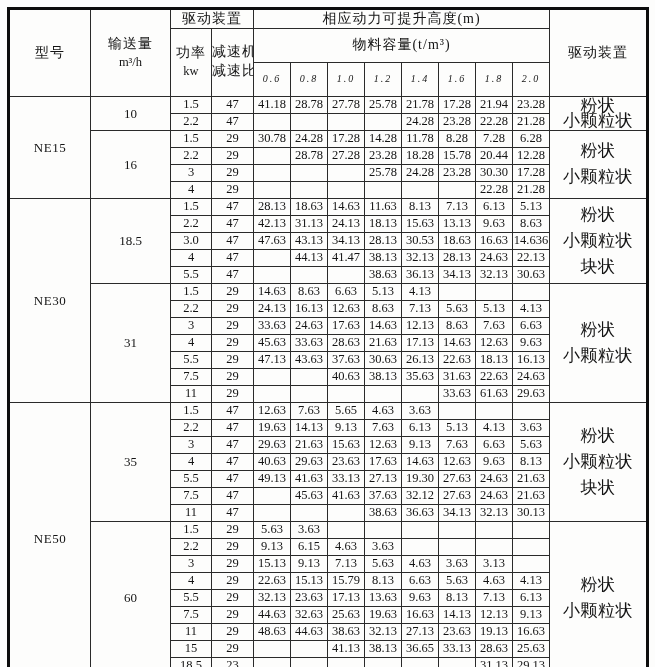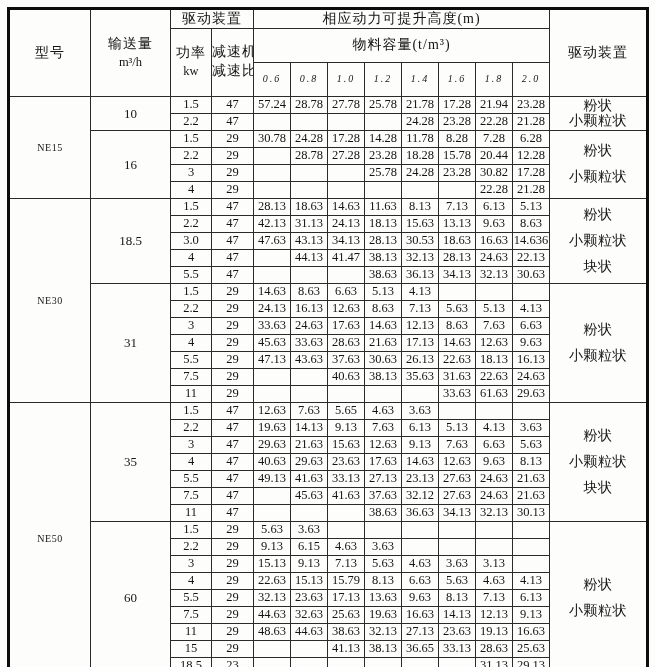--- a/index.html
+++ b/index.html
@@ -41,26 +41,26 @@
   .h-row3 { height: 34px; }
   .two-line { line-height: 1.35; }
   .unit { font-size: 12.5px; letter-spacing: 0; }
   .density-col { font-size: 10px; letter-spacing: 2px; font-weight: normal; font-style: italic; }
   tbody td {
     height: 16px;
     line-height: 15px;
     font-size: 12.5px;
   }
   td.model-cell {
-    font-size: 10px;
+    font-size: 13px;
     letter-spacing: 0.5px;
   }
   td.capacity-cell { font-size: 13px; }
   td.material-cell {
-    font-size: 14px;
+    font-size: 17px;
     letter-spacing: 0.5px;
     white-space: normal;
   }
   .material-line { display: block; }
 </style>
 </head>
 <body>
 
 <div class="page">
   <table class="spec">
@@ -111,21 +111,21 @@
         <th class="density-col">1.8</th>
         <th class="density-col">2.0</th>
       </tr>
     </thead>
     <tbody>
         <tr>
           <td class="model-cell" rowspan="6">NE15</td>
           <td class="capacity-cell" rowspan="2">10</td>
           <td>1.5</td>
           <td>47</td>
-          <td>57.24</td>
+          <td>41.18</td>
           <td>28.78</td>
           <td>27.78</td>
           <td>25.78</td>
           <td>21.78</td>
           <td>17.28</td>
           <td>21.94</td>
           <td>23.28</td>
           <td class="material-cell" rowspan="2" style="line-height: 15px;">
             <span class="material-line">粉状</span>
             <span class="material-line">小颗粒状</span>
@@ -174,21 +174,21 @@
         </tr>
         <tr>
           <td>3</td>
           <td>29</td>
           <td></td>
           <td></td>
           <td></td>
           <td>25.78</td>
           <td>24.28</td>
           <td>23.28</td>
-          <td>30.82</td>
+          <td>30.30</td>
           <td>17.28</td>
         </tr>
         <tr>
           <td>4</td>
           <td>29</td>
           <td></td>
           <td></td>
           <td></td>
           <td></td>
           <td></td>
@@ -407,21 +407,21 @@
           <td>9.63</td>
           <td>8.13</td>
         </tr>
         <tr>
           <td>5.5</td>
           <td>47</td>
           <td>49.13</td>
           <td>41.63</td>
           <td>33.13</td>
           <td>27.13</td>
-          <td>23.13</td>
+          <td>19.30</td>
           <td>27.63</td>
           <td>24.63</td>
           <td>21.63</td>
         </tr>
         <tr>
           <td>7.5</td>
           <td>47</td>
           <td></td>
           <td>45.63</td>
           <td>41.63</td>

